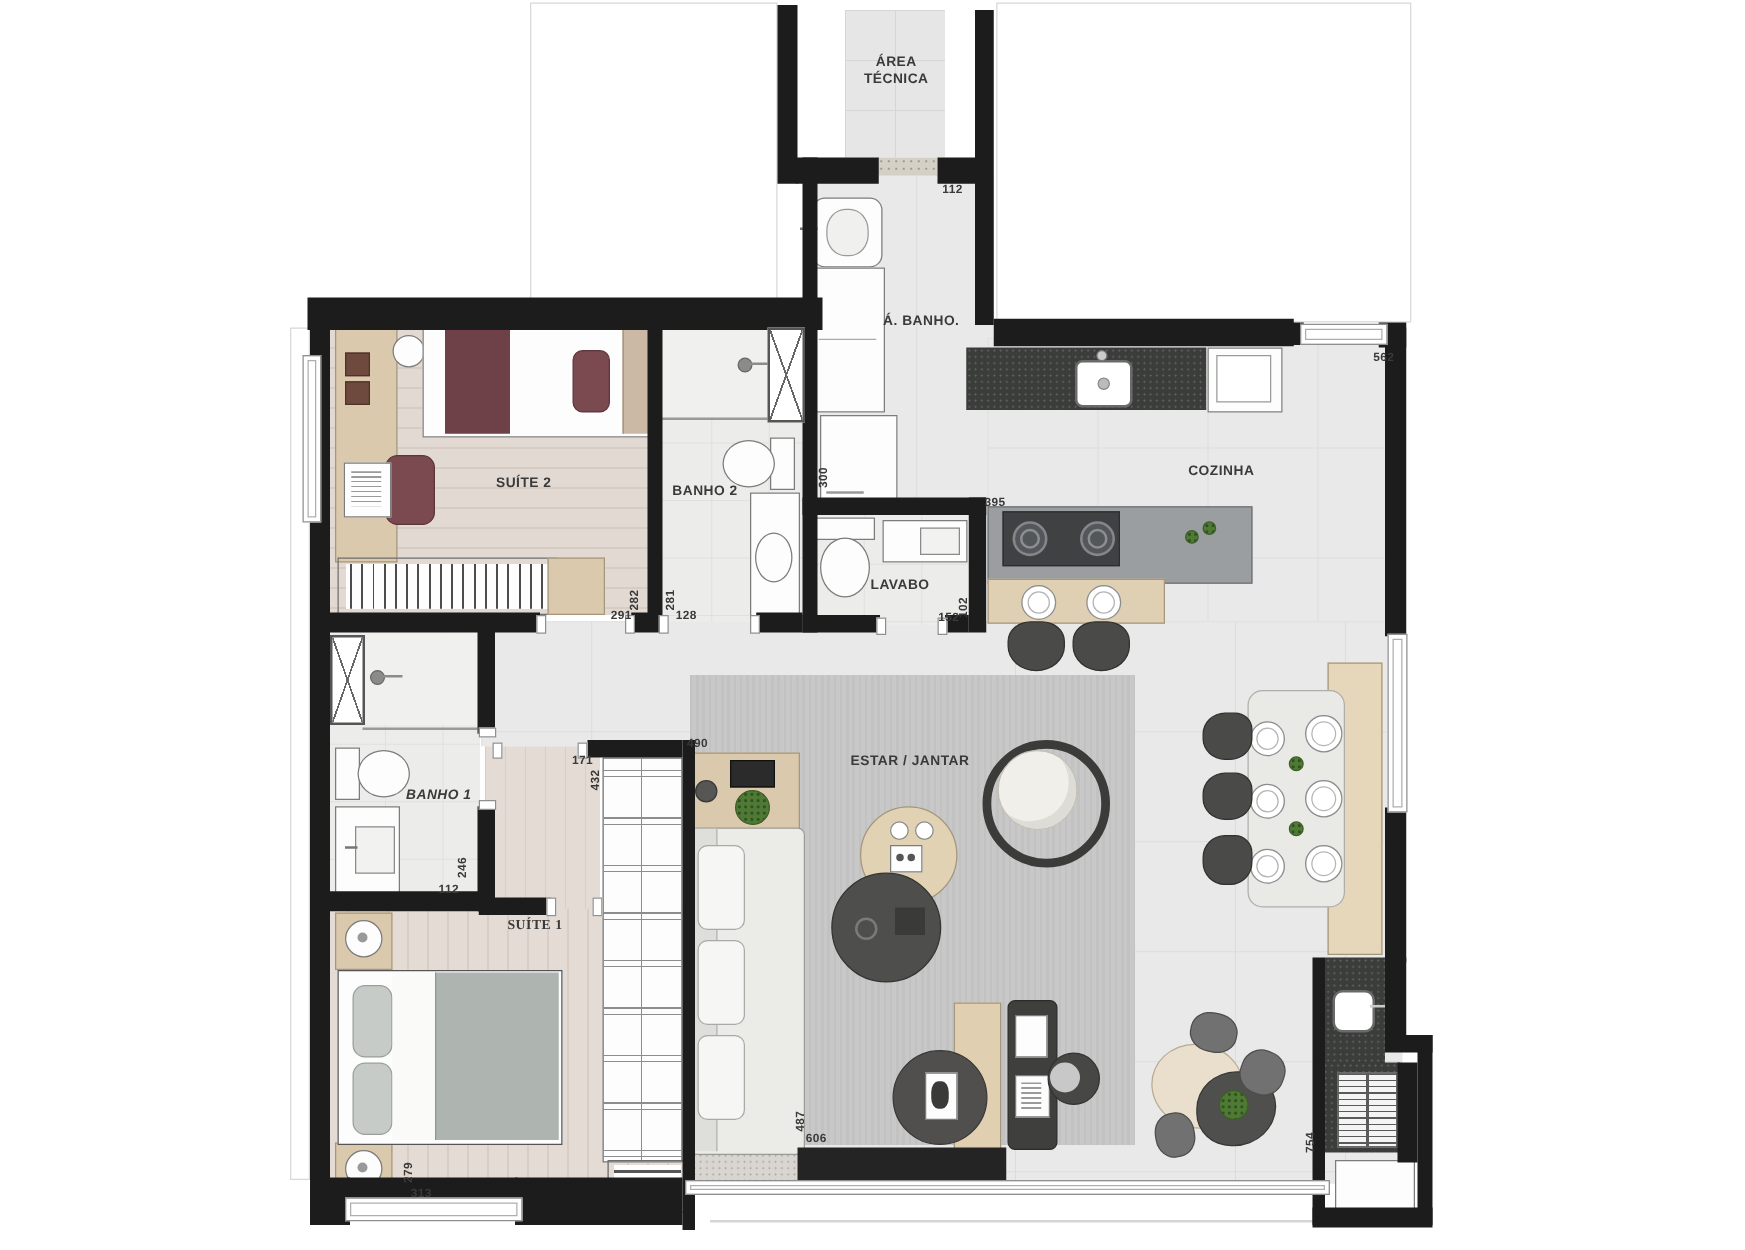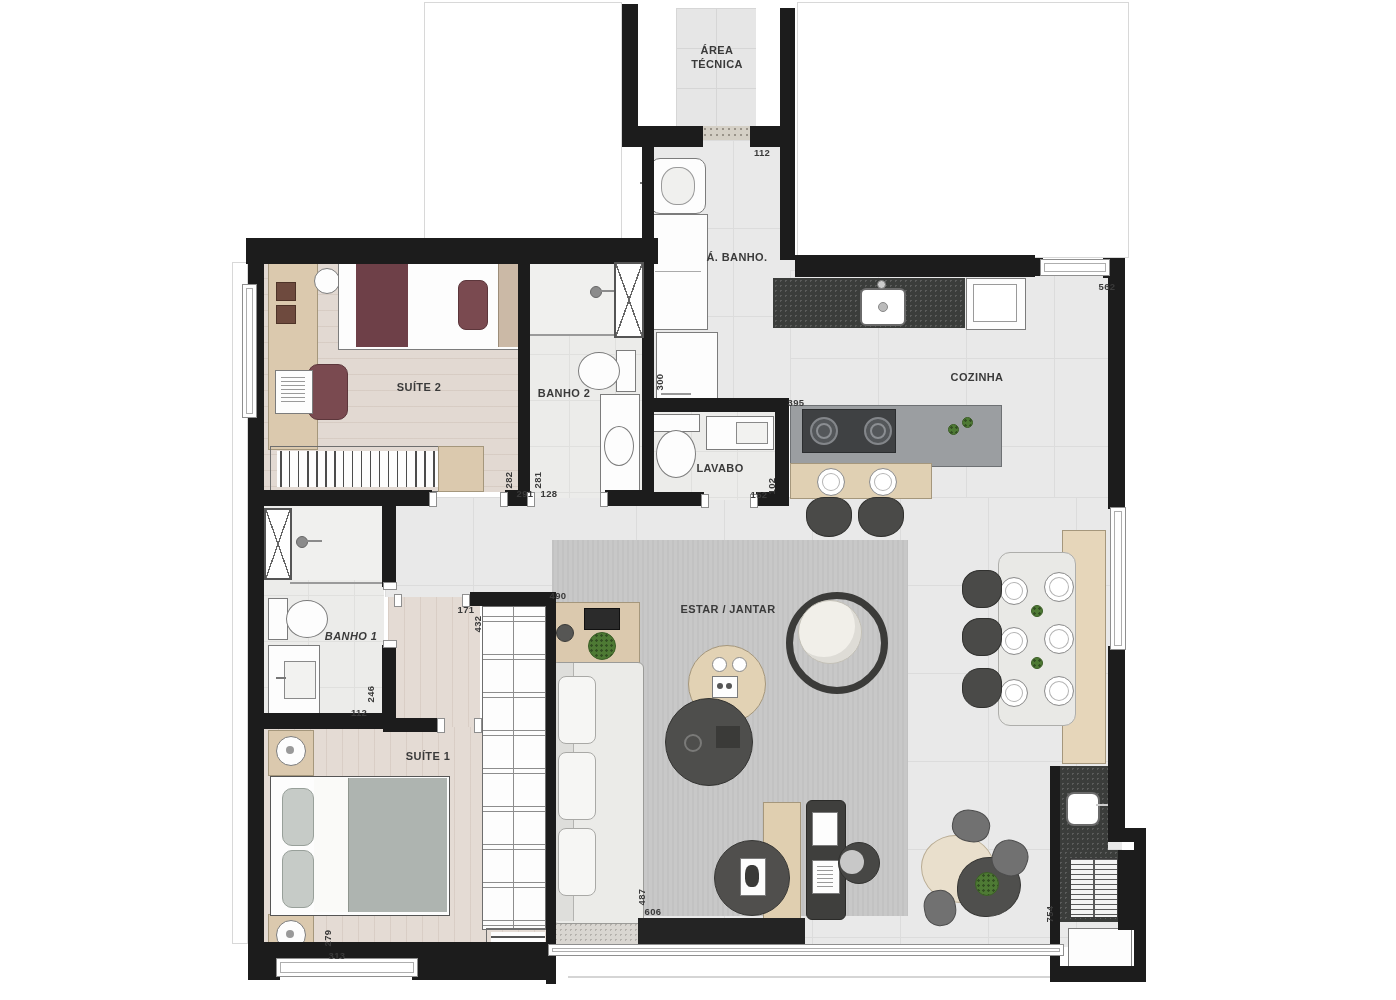--- a/index.html
+++ b/index.html
@@ -304,27 +304,27 @@
 
   <div id="labels" class="abs" style="left:0;top:0;width:100%;height:100%">
       <span class="room-label" style="left: 717px; top: 57px; width: 70px;">ÁREA
 TÉCNICA</span>
       <span class="room-label" style="left: 737px; top: 257px;">Á. BANHO.</span>
       <span class="room-label" style="left: 930px; top: 377px; margin-left: 47px;">COZINHA</span>
       <span class="room-label" style="left: 419px; top: 387px;">SUÍTE 2</span>
       <span class="room-label" style="left: 564px; top: 393px;">BANHO 2</span>
       <span class="room-label" style="left: 720px; top: 468px;">LAVABO</span>
       <span class="room-label" style="left: 351px; top: 636px; font-style: italic;">BANHO 1</span>
-      <span class="room-label" style="left: 428px; top: 756px;">SUÍTE 1</span>
+      <span class="room-label" style="left: 428px; top: 740px; font-family: Liberation Serif, serif;">SUÍTE 1</span>
       <span class="room-label" style="left: 728px; top: 609px;">ESTAR / JANTAR</span>
       <span class="dim" style="left: 762px; top: 152px;">112</span>
       <span class="dim" style="left: 1107px; top: 286px;">562</span>
       <span class="dim v" style="left: 659px; top: 382px;">300</span>
       <span class="dim" style="left: 796px; top: 402px;">395</span>
-      <span class="dim" style="left: 497px; top: 493px; margin-left: 28px;">291</span>
+      <span class="dim" style="left: 497px; top: 493px;">291</span>
       <span class="dim v" style="left: 508px; top: 480px;">282</span>
       <span class="dim v" style="left: 537px; top: 480px;">281</span>
       <span class="dim" style="left: 549px; top: 493px;">128</span>
       <span class="dim" style="left: 759px; top: 494px;">152</span>
       <span class="dim v" style="left: 771px; top: 486px;">102</span>
       <span class="dim" style="left: 466px; top: 609px;">171</span>
       <span class="dim v" style="left: 477px; top: 624px;">432</span>
       <span class="dim" style="left: 558px; top: 595px;">490</span>
       <span class="dim v" style="left: 370px; top: 694px;">246</span>
       <span class="dim" style="left: 359px; top: 712px;">112</span>

